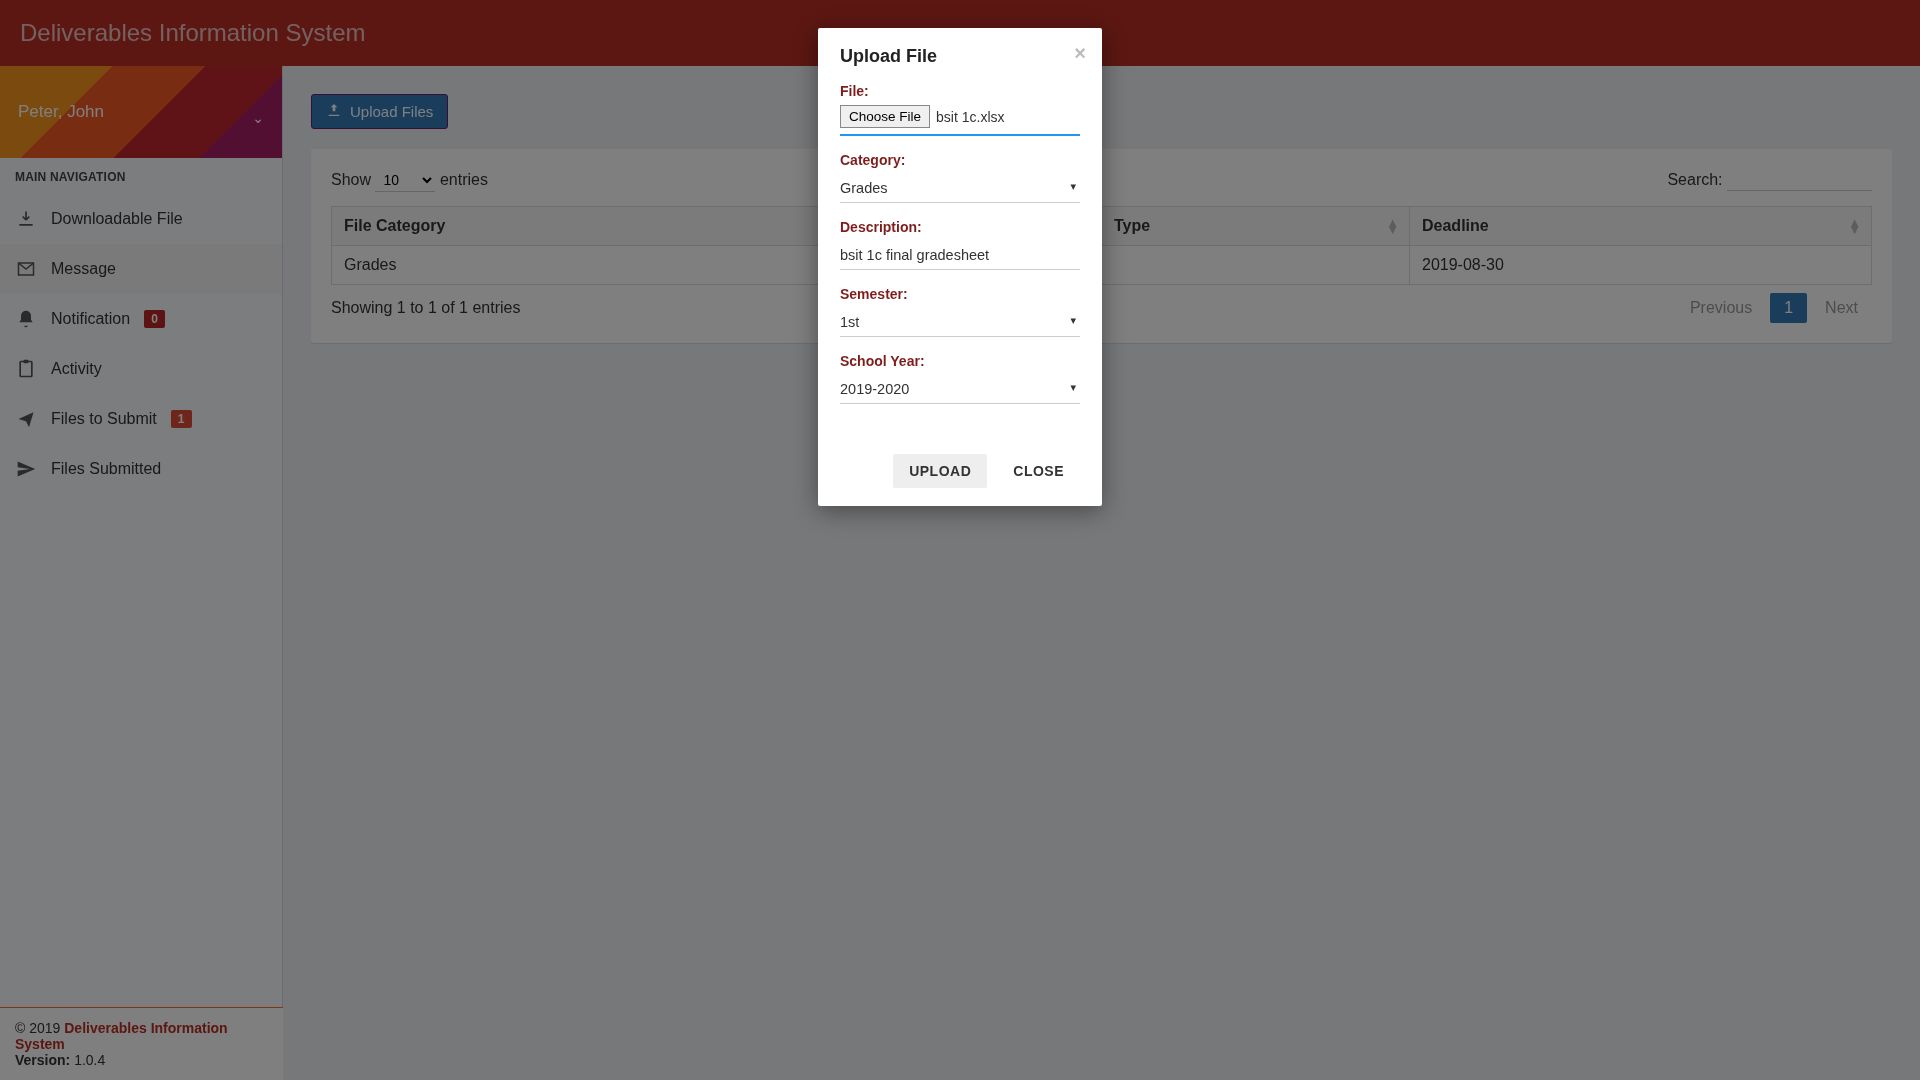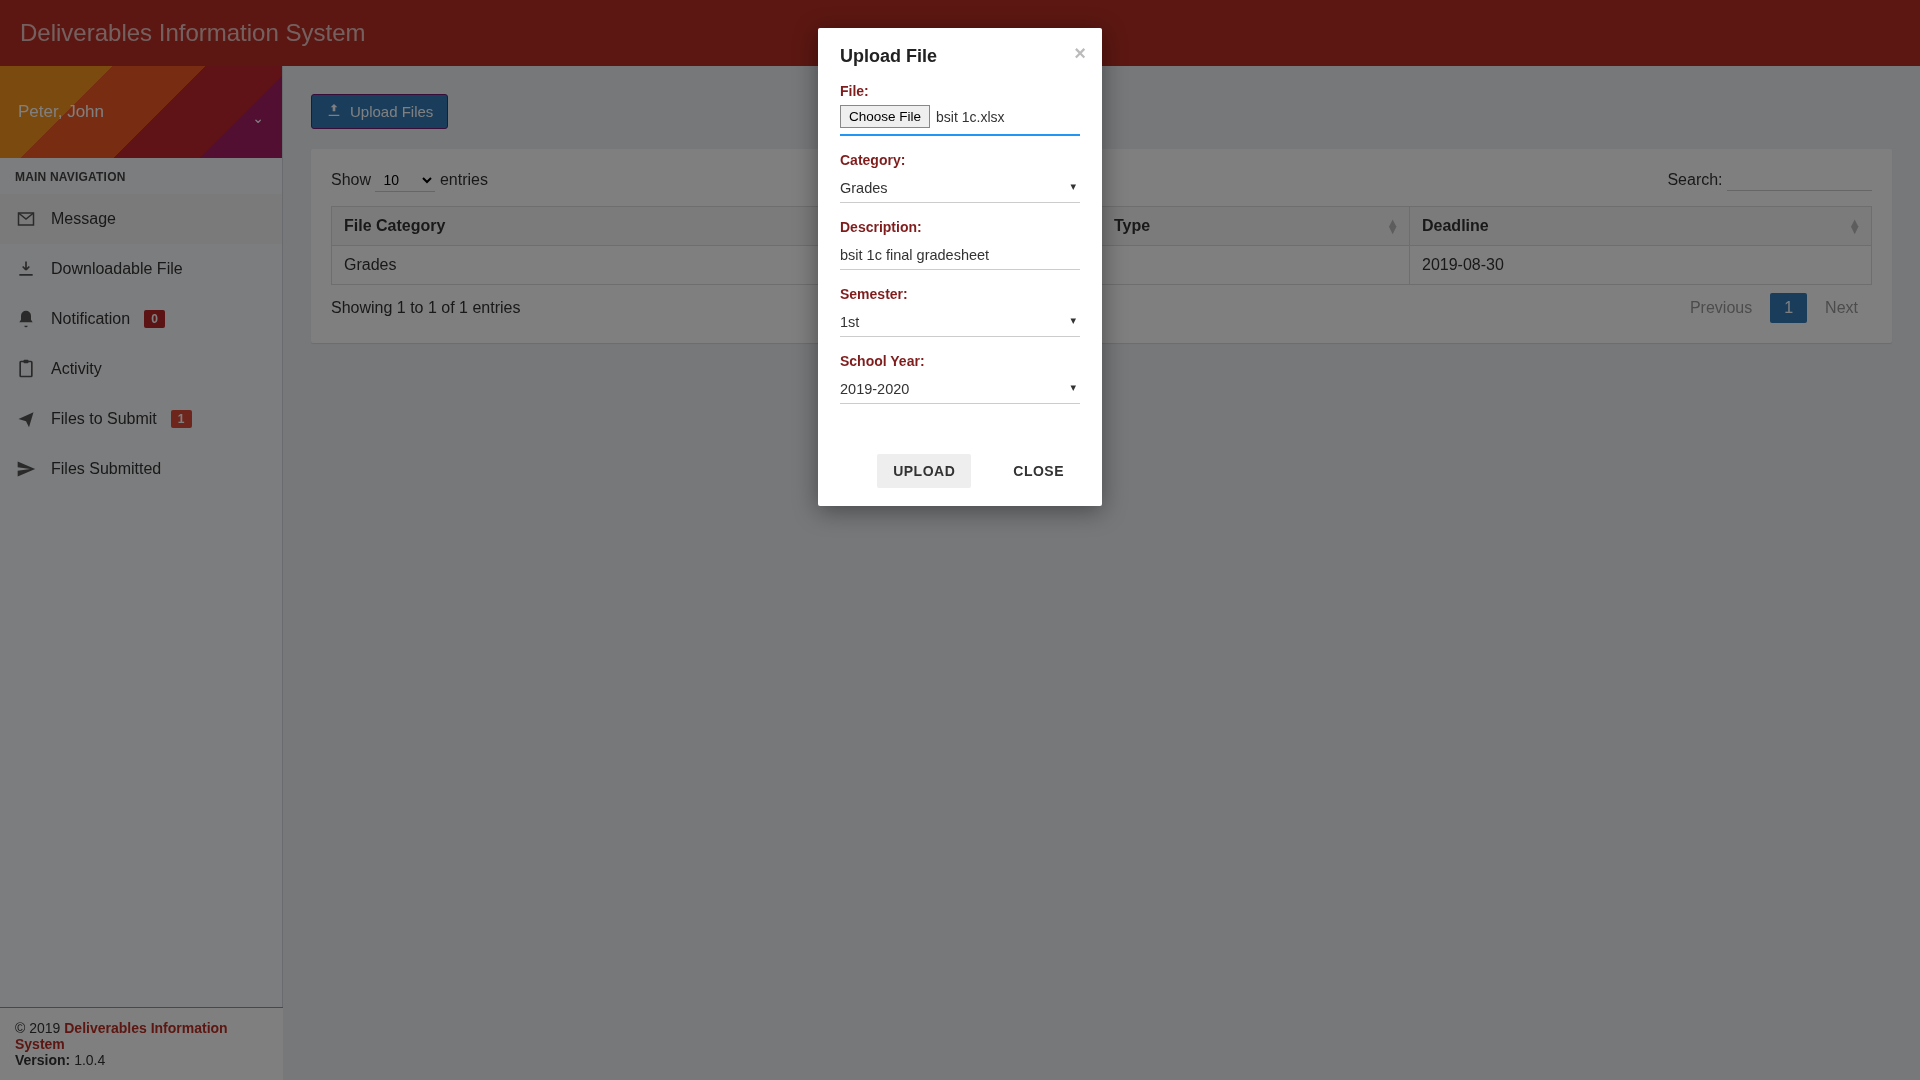--- a/index.html
+++ b/index.html
@@ -250,21 +250,21 @@
   right: 4px;
   top: 6px;
   color: #333;
   font-size: 11px;
   pointer-events: none;
 }
 .modal-footer {
   padding: 14px 22px 18px;
   display: flex;
   justify-content: flex-end;
-  gap: 26px;
+  gap: 10px;
 }
 .btn-flat {
   border: none;
   padding: 9px 16px;
   font-size: 14px;
   font-weight: 700;
   letter-spacing: 0.5px;
   cursor: pointer;
   border-radius: 2px;
 }
@@ -278,37 +278,37 @@
   <div class="navbar-title">Deliverables Information System</div>
 </div>
 
 <div class="sidebar">
   <div class="user-panel">
     <span class="user-name">Peter, John</span>
     <span class="user-caret">⌄</span>
   </div>
   <div class="nav-header">MAIN NAVIGATION</div>
 
+  <div class="nav-item">
+    <span class="icon">
+      <svg viewBox="0 0 24 24" width="20" height="20">
+          <path d="M12 3v10m0 0l-4-4m4 4l4-4M4 19h16" fill="none" stroke="#555" stroke-width="2"></path>
+        </svg>
+    </span>
+    <span>Downloadable File</span>
+  </div>
+
   <div class="nav-item active">
     <span class="icon">
       <svg viewBox="0 0 24 24" width="22" height="18">
           <path d="M2 4h20v16H2z" fill="none" stroke="#555" stroke-width="2"></path>
           <path d="M2 4l10 8 10-8" fill="none" stroke="#555" stroke-width="2"></path>
         </svg>
     </span>
     <span>Message</span>
-  </div>
-
-  <div class="nav-item">
-    <span class="icon">
-      <svg viewBox="0 0 24 24" width="20" height="20">
-          <path d="M12 3v10m0 0l-4-4m4 4l4-4M4 19h16" fill="none" stroke="#555" stroke-width="2"></path>
-        </svg>
-    </span>
-    <span>Downloadable File</span>
   </div>
 
   <div class="nav-item">
     <span class="icon">
       <svg viewBox="0 0 24 24" width="20" height="20">
           <path d="M12 2a6 6 0 00-6 6v5l-2 3h16l-2-3V8a6 6 0 00-6-6zm-2 18a2 2 0 104 0"></path>
         </svg>
     </span>
     <span>Notification</span>
     <span class="badge dark">0</span>

